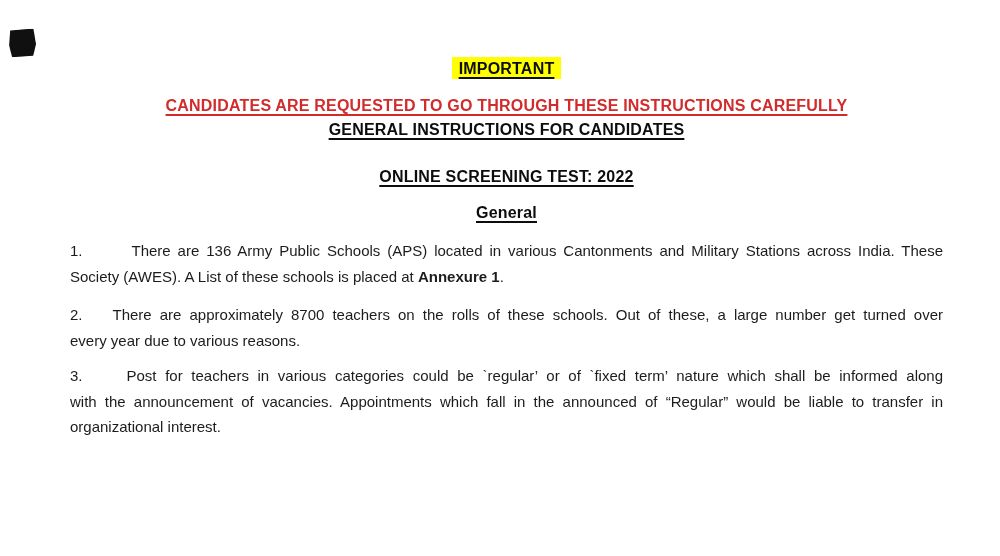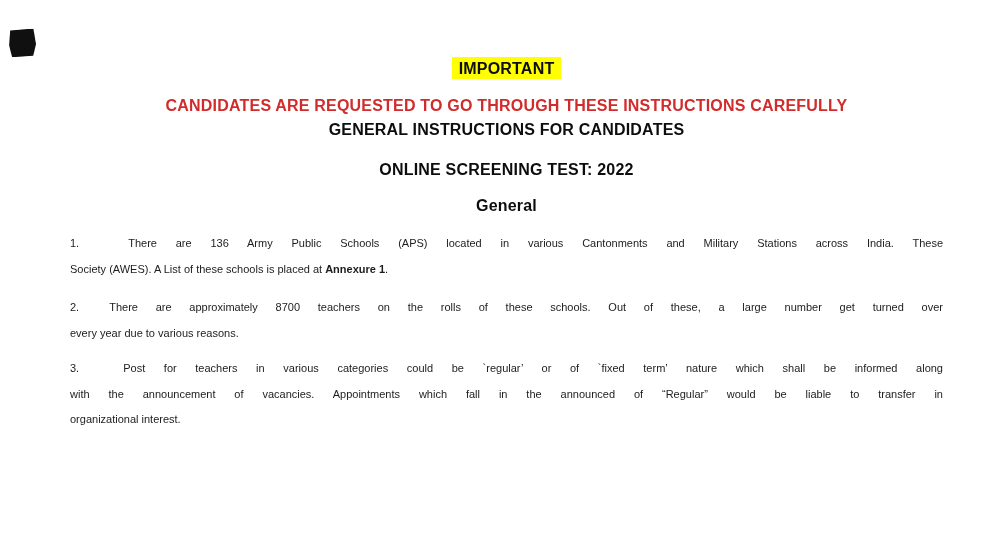--- a/index.html
+++ b/index.html
@@ -35,41 +35,42 @@
   }
   .center { text-align: center; }
   .heading {
     font-weight: bold;
     font-size: 16px;
     line-height: 26px;
     color: #0d0d0d;
     letter-spacing: 0.2px;
   }
   .u {
+    text-decoration: underline;
     text-decoration-thickness: 1.6px;
     text-underline-offset: 3px;
   }
   .hl {
     background: #FFFF00;
     padding: 3px 7px 2px 7px;
   }
   .notice-red {
     color: #D22B2B;
     margin-top: 12px;
     line-height: 24px;
   }
   .h-instructions { line-height: 24px; }
-  .h-online { margin-top: 16px; line-height: 24px; }
+  .h-online { margin-top: 23px; line-height: 24px; }
   .h-section {
     margin-top: 12px;
     line-height: 24px;
     text-align: center;
   }
   .para {
-    font-size: 11px;
+    font-size: 15px;
     line-height: 25.5px;
   }
   .p1 { margin-top: 13px; }
   .p2 { margin-top: 13px; }
   .note {
     margin-top: 9px;
     margin-left: 57px;
     margin-right: 63px;
     font-weight: bold;
   }

